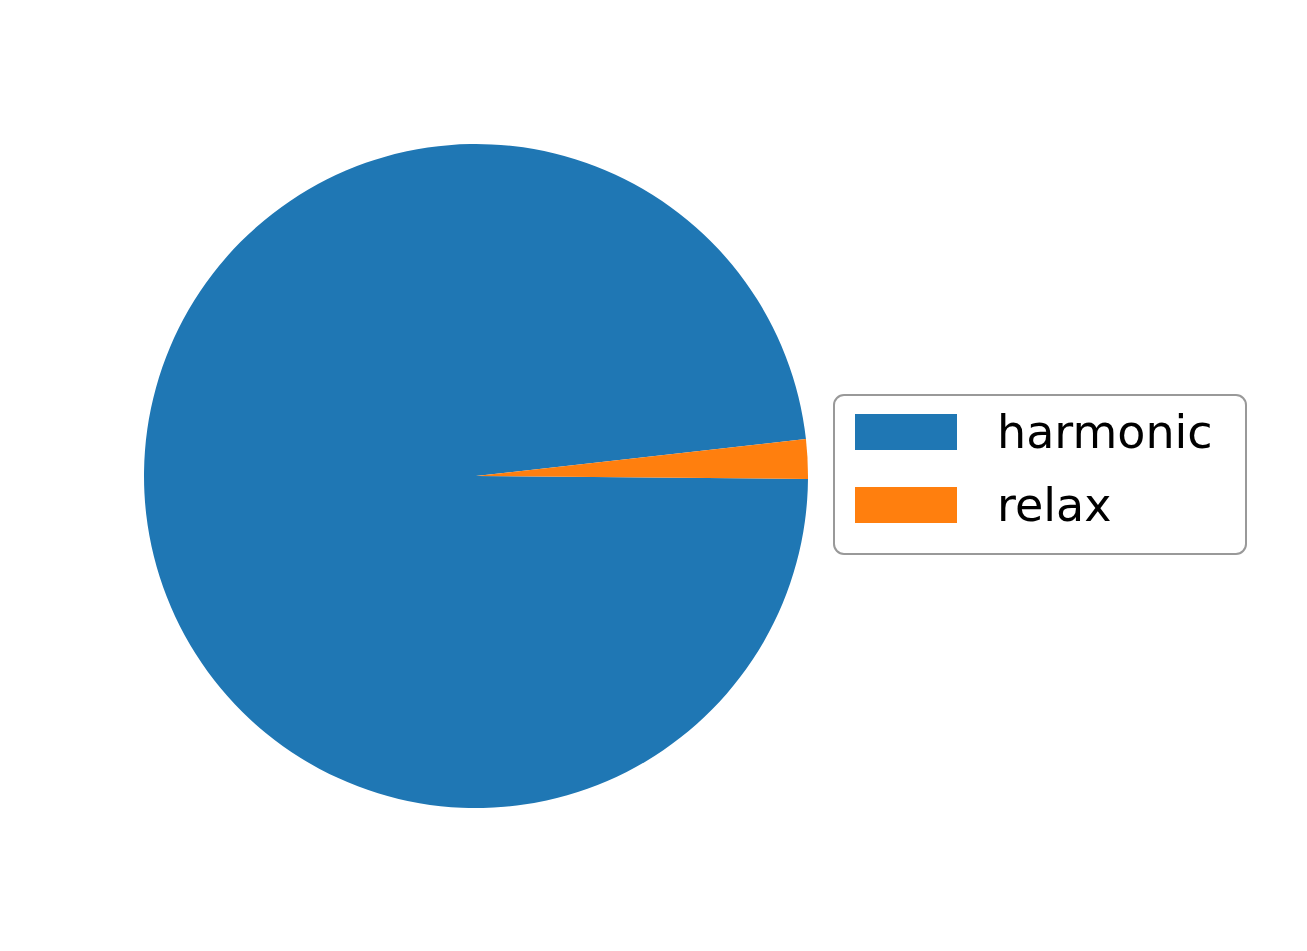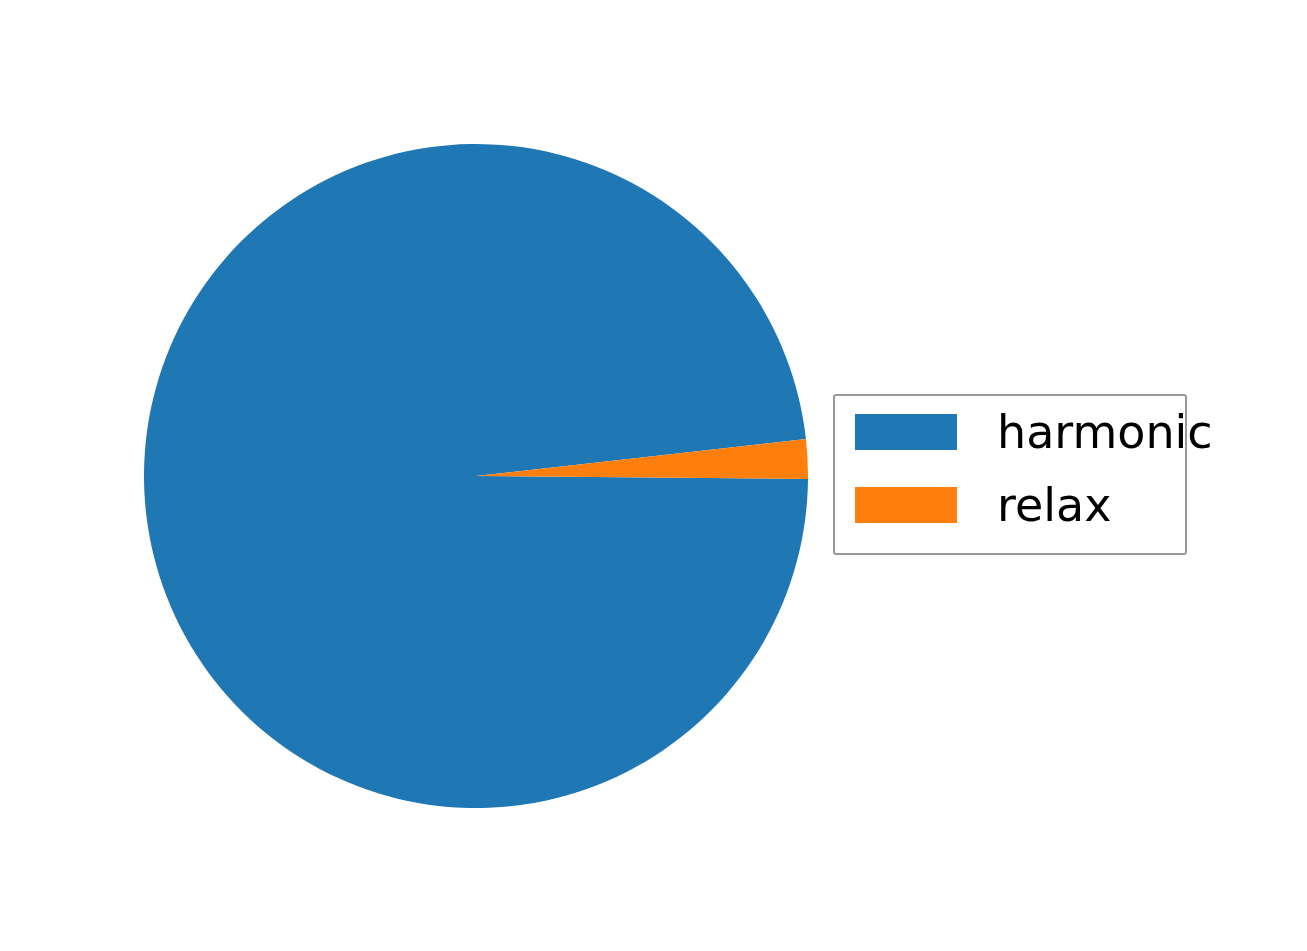--- a/index.html
+++ b/index.html
@@ -47,26 +47,26 @@
     font-size: 60px;
     line-height: 1;
     letter-spacing: 0px;
     white-space: nowrap;
   }
   
   #legend {
     position: absolute;
     left: 833px;
     top: 394px;
-    width: 354px;
+    width: 414px;
     height: 161px;
     box-sizing: border-box;
     background: #ffffff;
     border: 2px solid #999999;
-    border-radius: 3px;
+    border-radius: 11px;
     text-align: center;
   }
   .legend-row {
     position: absolute;
     left: 0;
     width: 100%;
     height: 46px;
     display: flex;
     align-items: center;
   }

